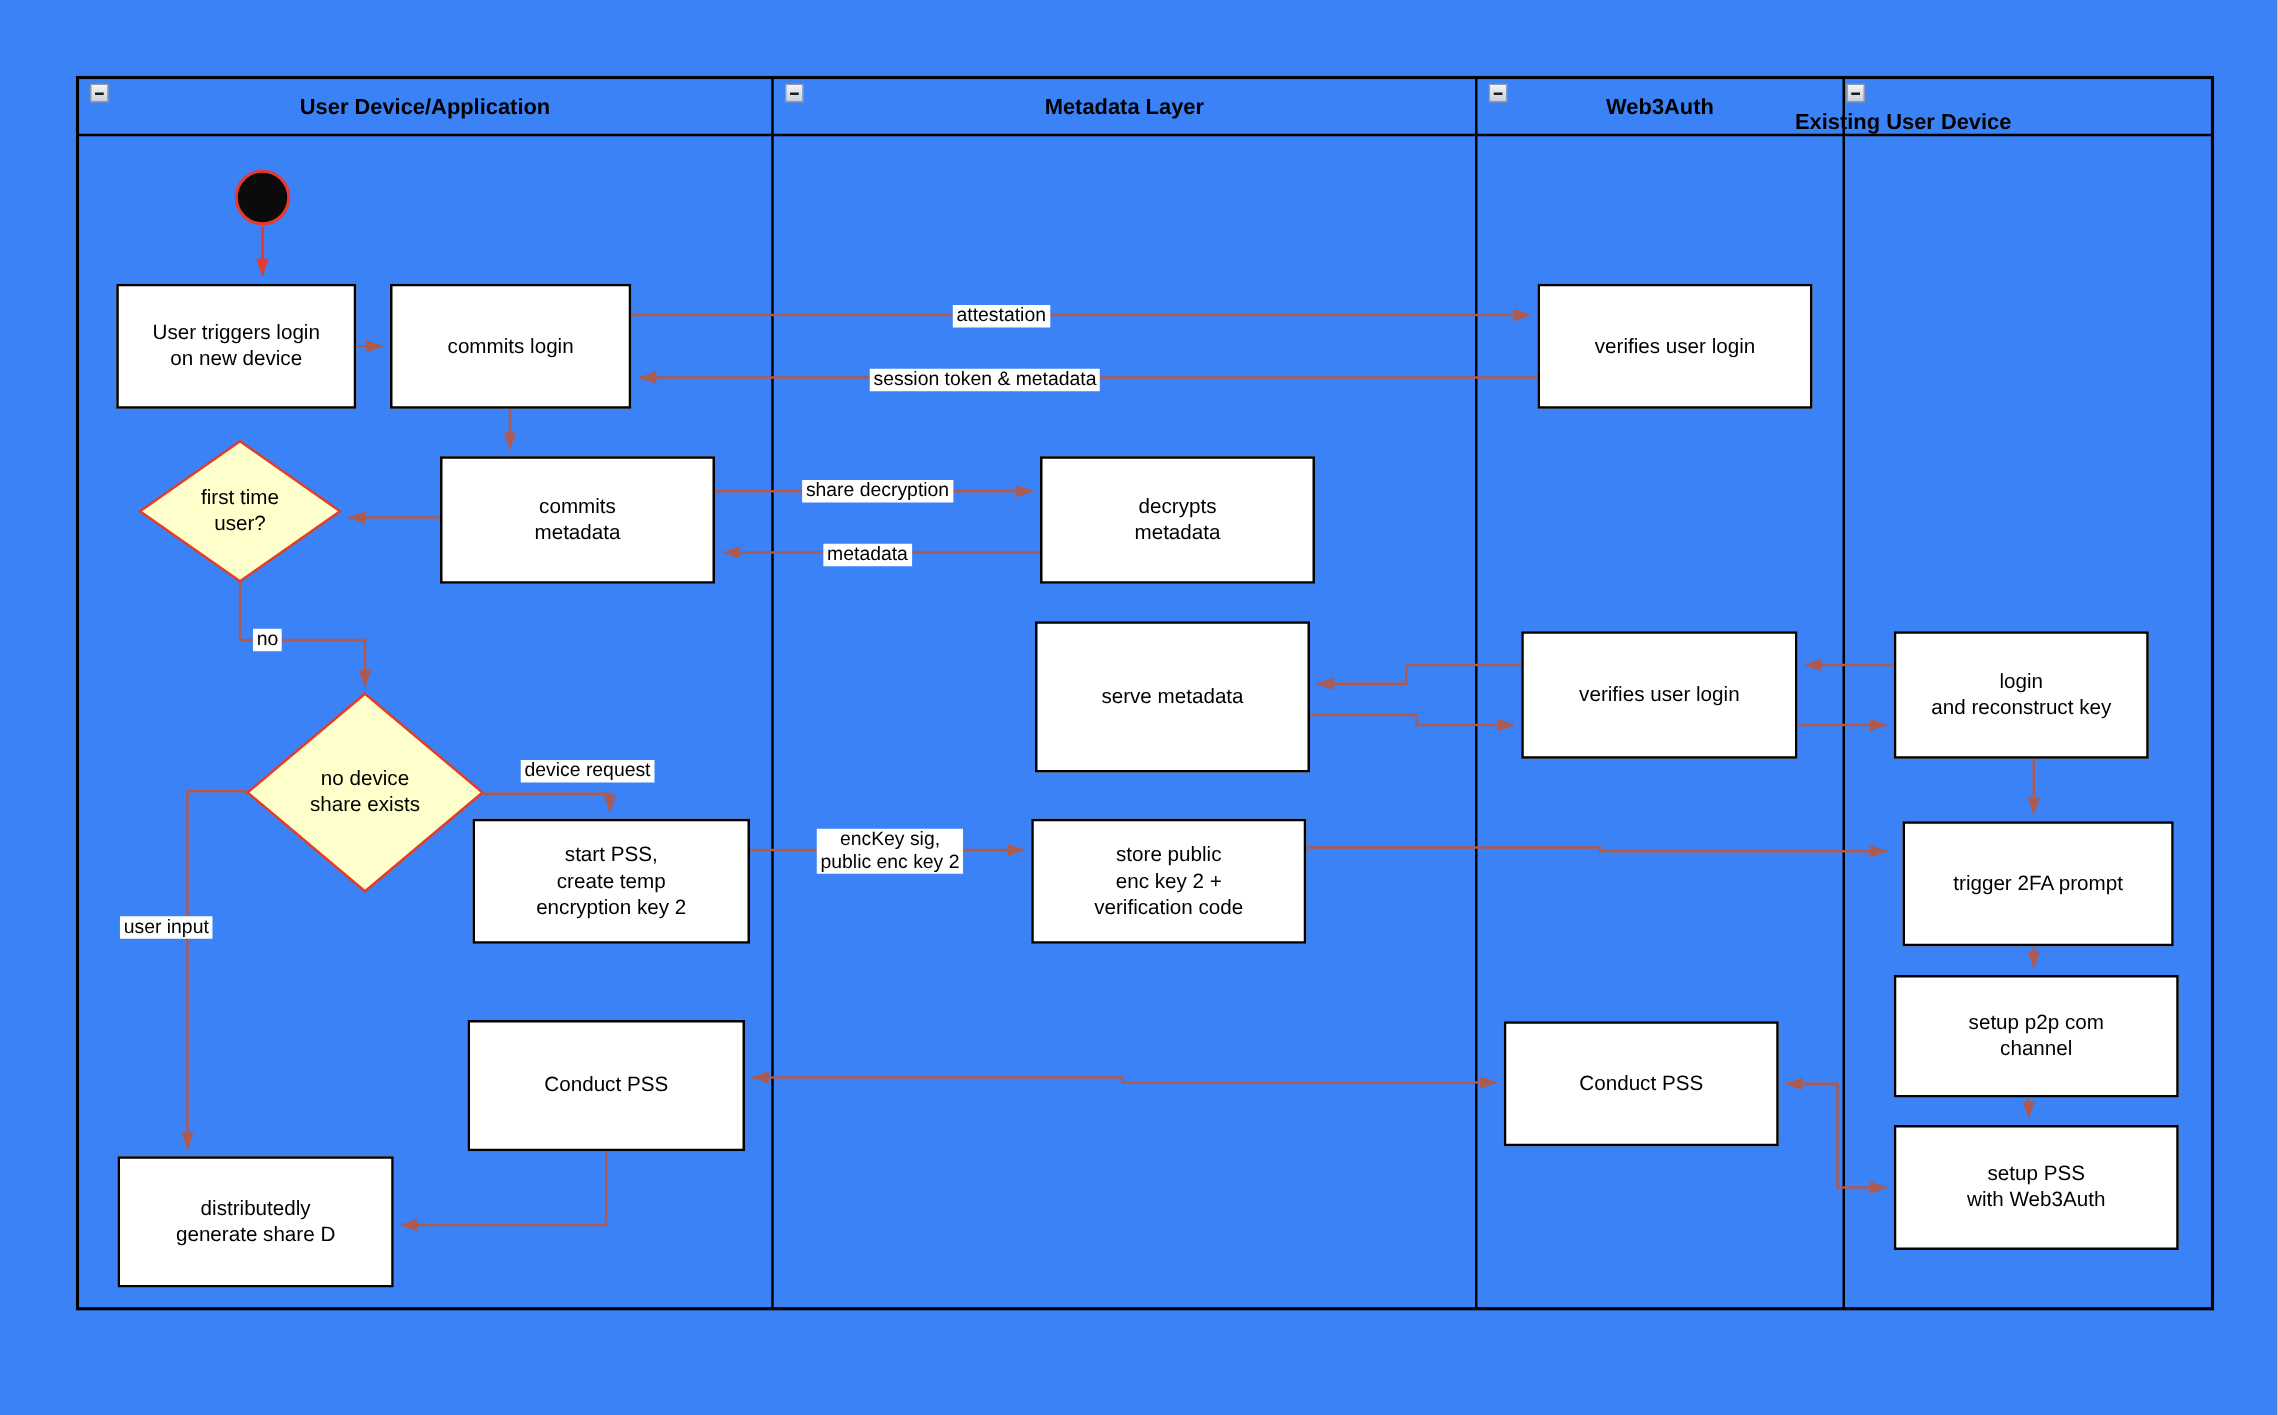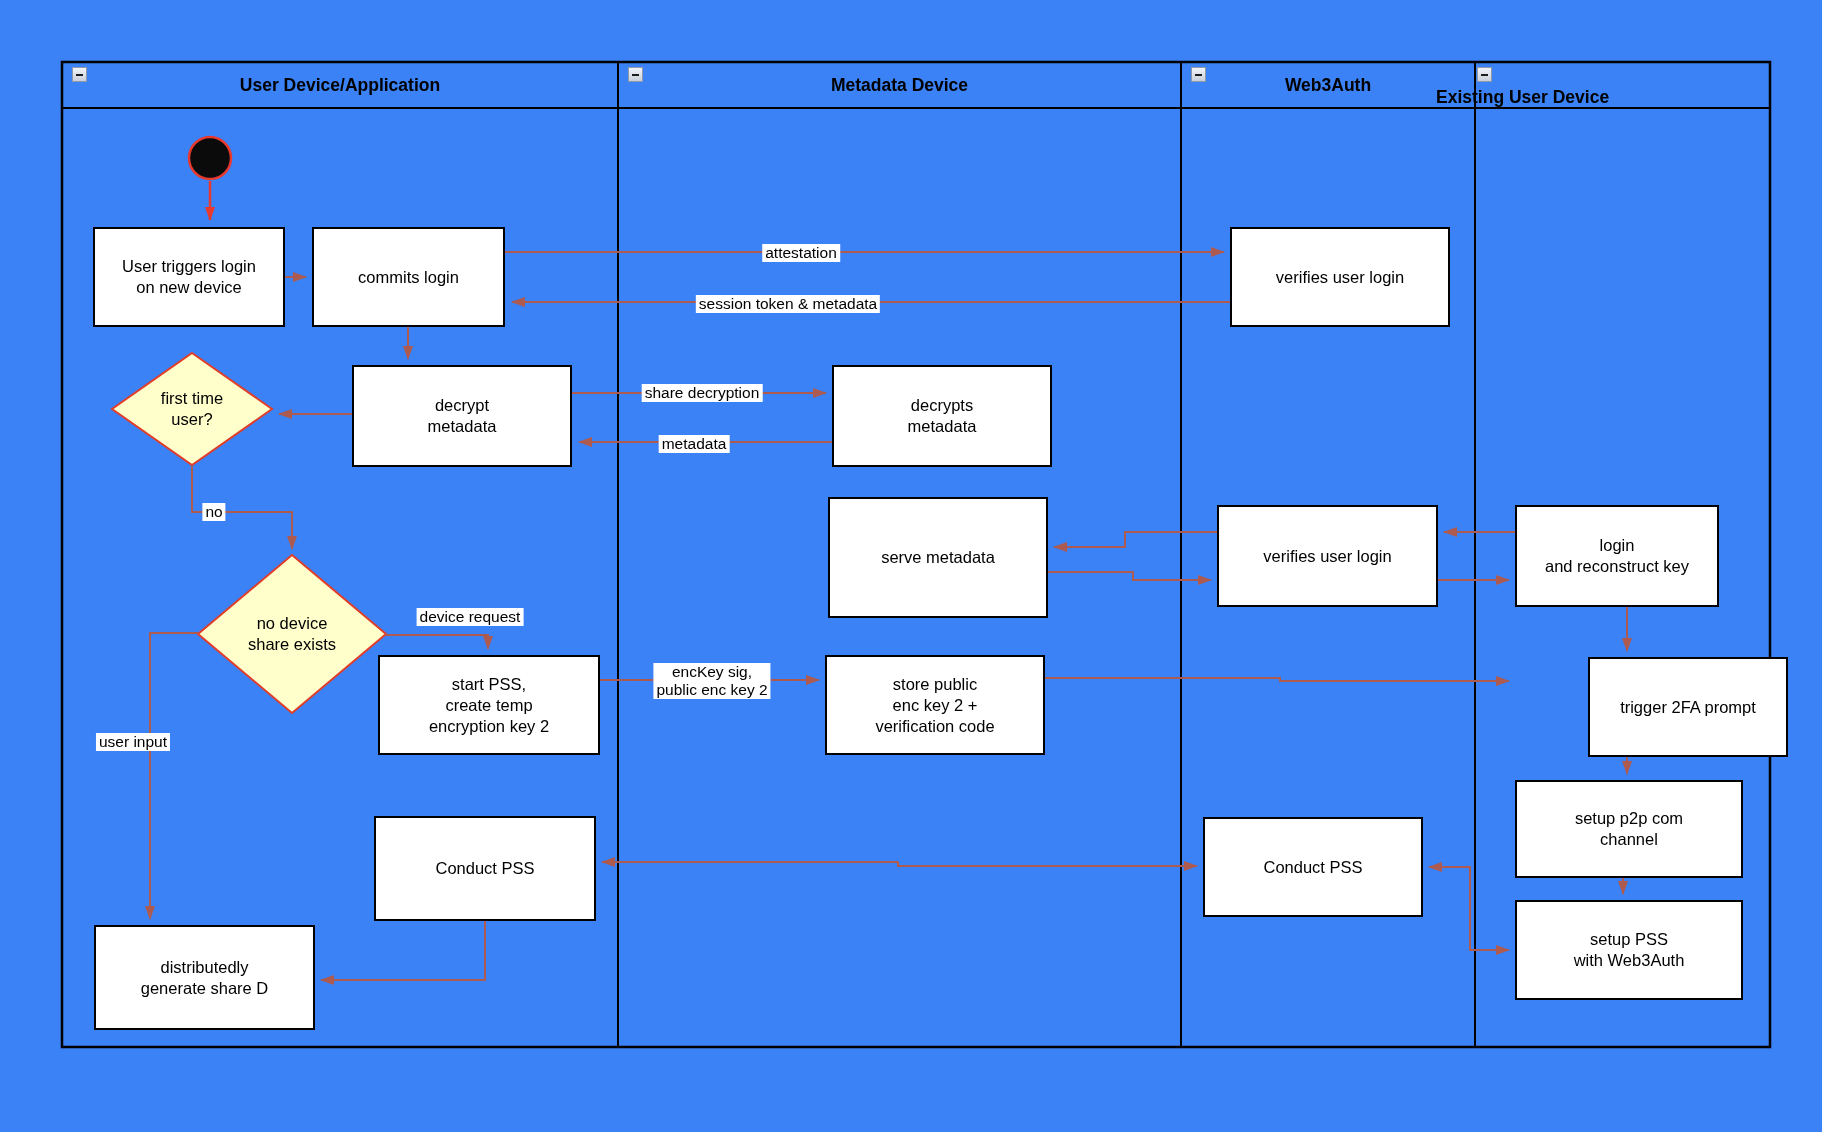--- a/index.html
+++ b/index.html
@@ -74,53 +74,53 @@
     <path d="M602,862 L898,862 L898,866 L1197,866" stroke="#ad5a50" stroke-width="2" fill="none" marker-start="url(#ahs)" marker-end="url(#ah)"></path>
     <path d="M1509,950 L1470,950 L1470,867 L1429,867" stroke="#ad5a50" stroke-width="2" fill="none" marker-start="url(#ahs)" marker-end="url(#ah)"></path>
     <path d="M485,921 L485,980 L321,980" stroke="#ad5a50" stroke-width="2" fill="none" marker-end="url(#ah)"></path>
     <path d="M198,633 L150,633 L150,919" stroke="#ad5a50" stroke-width="2" fill="none" marker-end="url(#ah)"></path>
   </svg>
 
   <div class="lane-header" style="left:62px;width:556px;">
       <span>User Device/Application</span>
     </div>
   <div class="lane-header" style="left:618px;width:563px;">
-      <span>Metadata Device</span>
+      <span>Metadata Layer</span>
     </div>
   <div class="lane-header" style="left:1181px;width:294px;">
       <span>Web3Auth</span>
     </div>
   <div class="lane-header left-align" style="left:1436px;width:276px;align-items:flex-end;">
       <span>Existing User Device</span>
     </div>
 
   <div class="collapse-btn" style="left:72px;"></div>
   <div class="collapse-btn" style="left:628px;"></div>
   <div class="collapse-btn" style="left:1191px;"></div>
   <div class="collapse-btn" style="left:1477px;"></div>
 
   <div class="node" style="left:93px;top:227px;width:192px;height:100px;">User triggers login
 on new device</div>
   <div class="node" style="left:312px;top:227px;width:193px;height:100px;">commits login</div>
   <div class="node" style="left:1230px;top:227px;width:220px;height:100px;">verifies user login</div>
-  <div class="node" style="left:352px;top:365px;width:220px;height:102px;">decrypt
+  <div class="node" style="left:352px;top:365px;width:220px;height:102px;">commits
 metadata</div>
   <div class="node" style="left:832px;top:365px;width:220px;height:102px;">decrypts
 metadata</div>
   <div class="node" style="left:828px;top:497px;width:220px;height:121px;">serve metadata</div>
   <div class="node" style="left:1217px;top:505px;width:221px;height:102px;">verifies user login</div>
   <div class="node" style="left:1515px;top:505px;width:204px;height:102px;">login
 and reconstruct key</div>
   <div class="node" style="left:378px;top:655px;width:222px;height:100px;">start PSS,
 create temp
 encryption key 2</div>
   <div class="node" style="left:825px;top:655px;width:220px;height:100px;">store public
 enc key 2 +
 verification code</div>
-  <div class="node" style="left:1588px;top:657px;width:200px;height:100px;">trigger 2FA prompt</div>
+  <div class="node" style="left:1522px;top:657px;width:217px;height:100px;">trigger 2FA prompt</div>
   <div class="node" style="left:1515px;top:780px;width:228px;height:98px;">setup p2p com
 channel</div>
   <div class="node" style="left:1515px;top:900px;width:228px;height:100px;">setup PSS
 with Web3Auth</div>
   <div class="node" style="left:374px;top:816px;width:222px;height:105px;">Conduct PSS</div>
   <div class="node" style="left:1203px;top:817px;width:220px;height:100px;">Conduct PSS</div>
   <div class="node" style="left:94px;top:925px;width:221px;height:105px;">distributedly
 generate share D</div>
 
   <div class="diamond-label" style="left:112px;top:353px;width:160px;height:112px;">first time

